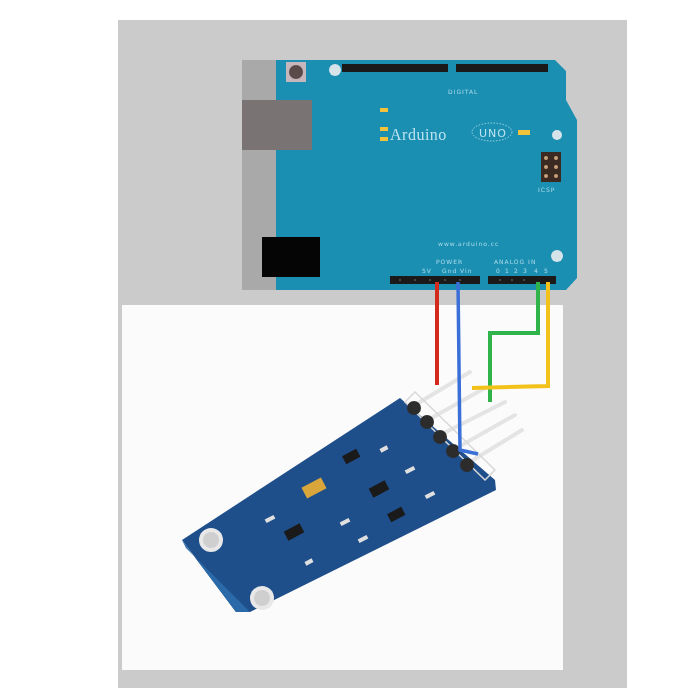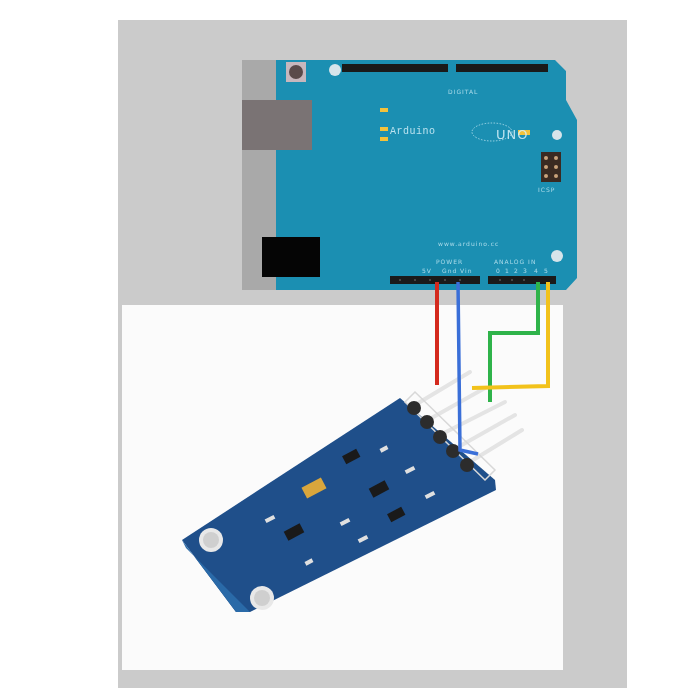--- a/index.html
+++ b/index.html
@@ -60,22 +60,22 @@
       <circle cx="415" cy="280" r="1"></circle>
       <circle cx="430" cy="280" r="1"></circle>
     <circle cx="445" cy="280" r="1"></circle>
       <circle cx="460" cy="280" r="1"></circle>
     <circle cx="500" cy="280" r="1"></circle>
       <circle cx="512" cy="280" r="1"></circle>
       <circle cx="524" cy="280" r="1"></circle>
   </g>
 </svg>
 
-<span class="silk" style="left:390px;top:126px;font-size:10px;color:#d7f1fa;letter-spacing:0.5px;font-family:Liberation Mono, monospace">Arduino</span>
-<span class="silk" style="left:496px;top:127px;font-size:13px;color:#d7f1fa">UNO</span>
+<span class="silk" style="left:390px;top:126px;font-size:16px;color:#d7f1fa;letter-spacing:0.5px;font-family:Liberation Serif, serif">Arduino</span>
+<span class="silk" style="left:479px;top:127px;font-size:11px;color:#d7f1fa">UNO</span>
 <span class="silk" style="left:448px;top:88px">DIGITAL</span>
 <span class="silk" style="left:438px;top:240px">www.arduino.cc</span>
 <span class="silk" style="left:436px;top:258px">POWER</span>
 <span class="silk" style="left:494px;top:258px">ANALOG IN</span>
 <span class="silk" style="left:538px;top:186px">ICSP</span>
 <span class="silk" style="left:422px;top:267px">5V</span>
 <span class="silk" style="left:442px;top:267px">Gnd</span>
 <span class="silk" style="left:460px;top:267px">Vin</span>
 <span class="silk" style="left:496px;top:267px">0</span>
 <span class="silk" style="left:505px;top:267px">1</span>

